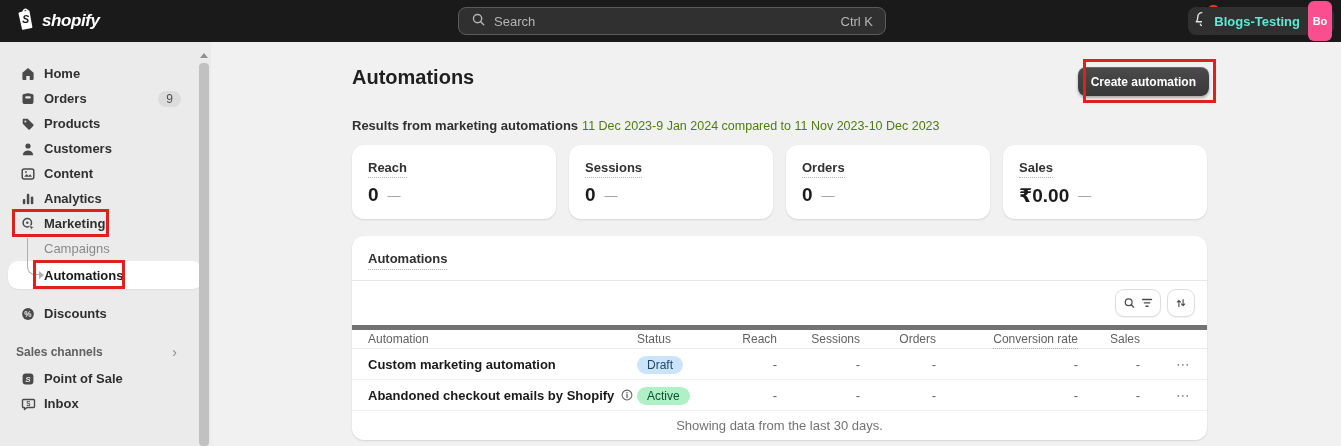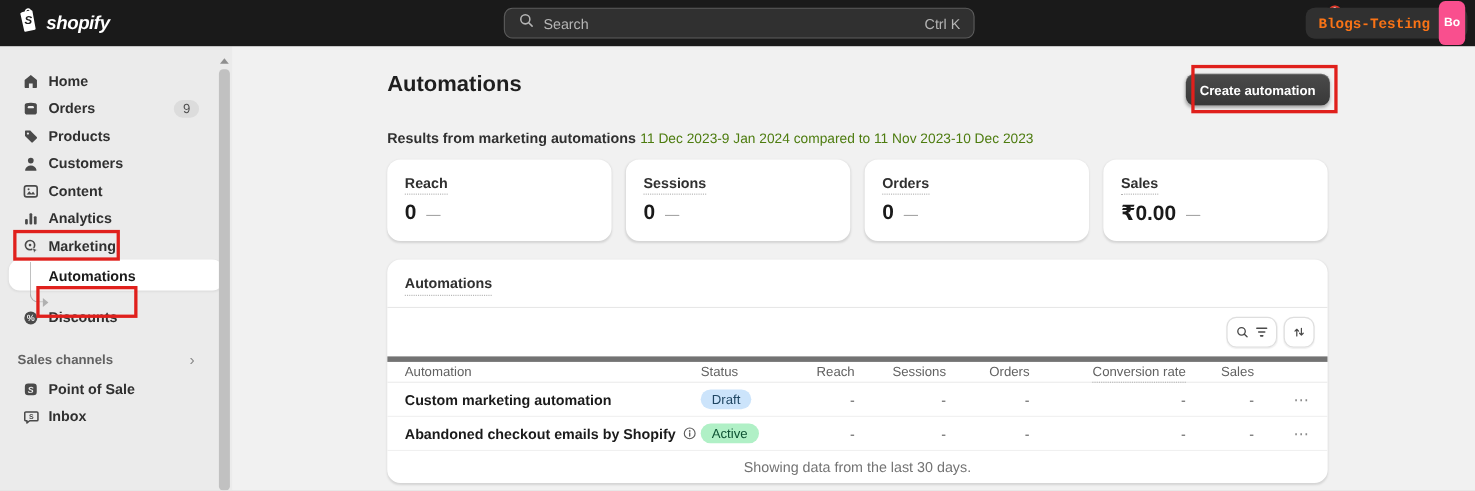--- a/index.html
+++ b/index.html
@@ -15,21 +15,21 @@
                border:1px solid #5c5c5c; border-radius:8px; display:flex; align-items:center; padding:0 12px; gap:8px; }
   .searchbox .ph { color:#b5b5b5; font-size:13px; flex:1; }
   .searchbox .kbd { color:#b5b5b5; font-size:13px; }
   .bellbtn { position:absolute; right:125px; top:7px; width:28px; height:28px; background:#303030; border-radius:8px;
              display:flex; align-items:center; justify-content:center; }
   .bellbadge { position:absolute; top:-4px; right:-5px; min-width:14px; height:14px; background:#e5392b; color:#fff;
                border:2px solid #1a1a1a; border-radius:8px; font-size:9px; font-weight:700; line-height:11px;
                text-align:center; padding:0 3px; }
   .profile { position:absolute; right:7px; top:7px; height:28px; background:#303030; border-radius:8px;
              display:flex; align-items:center; padding:0 2px 0 12px; gap:8px; }
-  .profile .pname { color:#f97316; font-size:13px; font-weight:600;font-family:Liberation Mono, monospace; }
+  .profile .pname { color:#5eead4; font-size:13px; font-weight:600; }
   .avatar { width:24px; height:40px; background:#f94f8e; color:#fff; border-radius:6px; font-size:11px; font-weight:700;
             display:flex; align-items:center; justify-content:center; }
 
   
   .sidebar { position:absolute; top:42px; left:0; width:211px; bottom:0; background:#ebebeb; z-index:2; }
   .nav { padding-top:19px; }
   .nav-item { display:flex; align-items:center; height:25px; margin:0 8px; padding:0 12px; gap:8px; border-radius:10px;
               font-size:13px; font-weight:600; color:#303030; position:relative; }
   .nav-item .ico { width:16px; height:16px; flex:0 0 16px; display:flex; align-items:center; justify-content:center; }
   .nav-sub { padding-left:36px; }
@@ -212,20 +212,23 @@
         <span class="ico">
           <svg width="16" height="16" viewBox="0 0 16 16">
               <circle cx="7.3" cy="6.8" r="4.2" fill="none" stroke="#4a4a4a" stroke-width="1.5"></circle>
               <circle cx="7.3" cy="6.8" r="1.2" fill="#4a4a4a"></circle>
               <path d="M9.2 9.2l5 2.1-2.1.9-.9 2.1z" fill="#4a4a4a" stroke="#ebebeb" stroke-width=".7"></path>
             </svg>
         </span>
         <span>Marketing</span>
       </div>
 
+      <div class="nav-item nav-sub dim">
+        <span>Campaigns</span>
+      </div>
 
       <div class="nav-item nav-sub selected">
         <span>Automations</span>
       </div>
 
       <div class="nav-item discounts">
         <span class="ico">
           <svg width="16" height="16" viewBox="0 0 16 16">
               <circle cx="8" cy="8" r="5.9" fill="#4a4a4a"></circle>
               <text x="8" y="10.9" font-size="8.2" font-weight="bold" fill="#ebebeb" text-anchor="middle">%</text>

